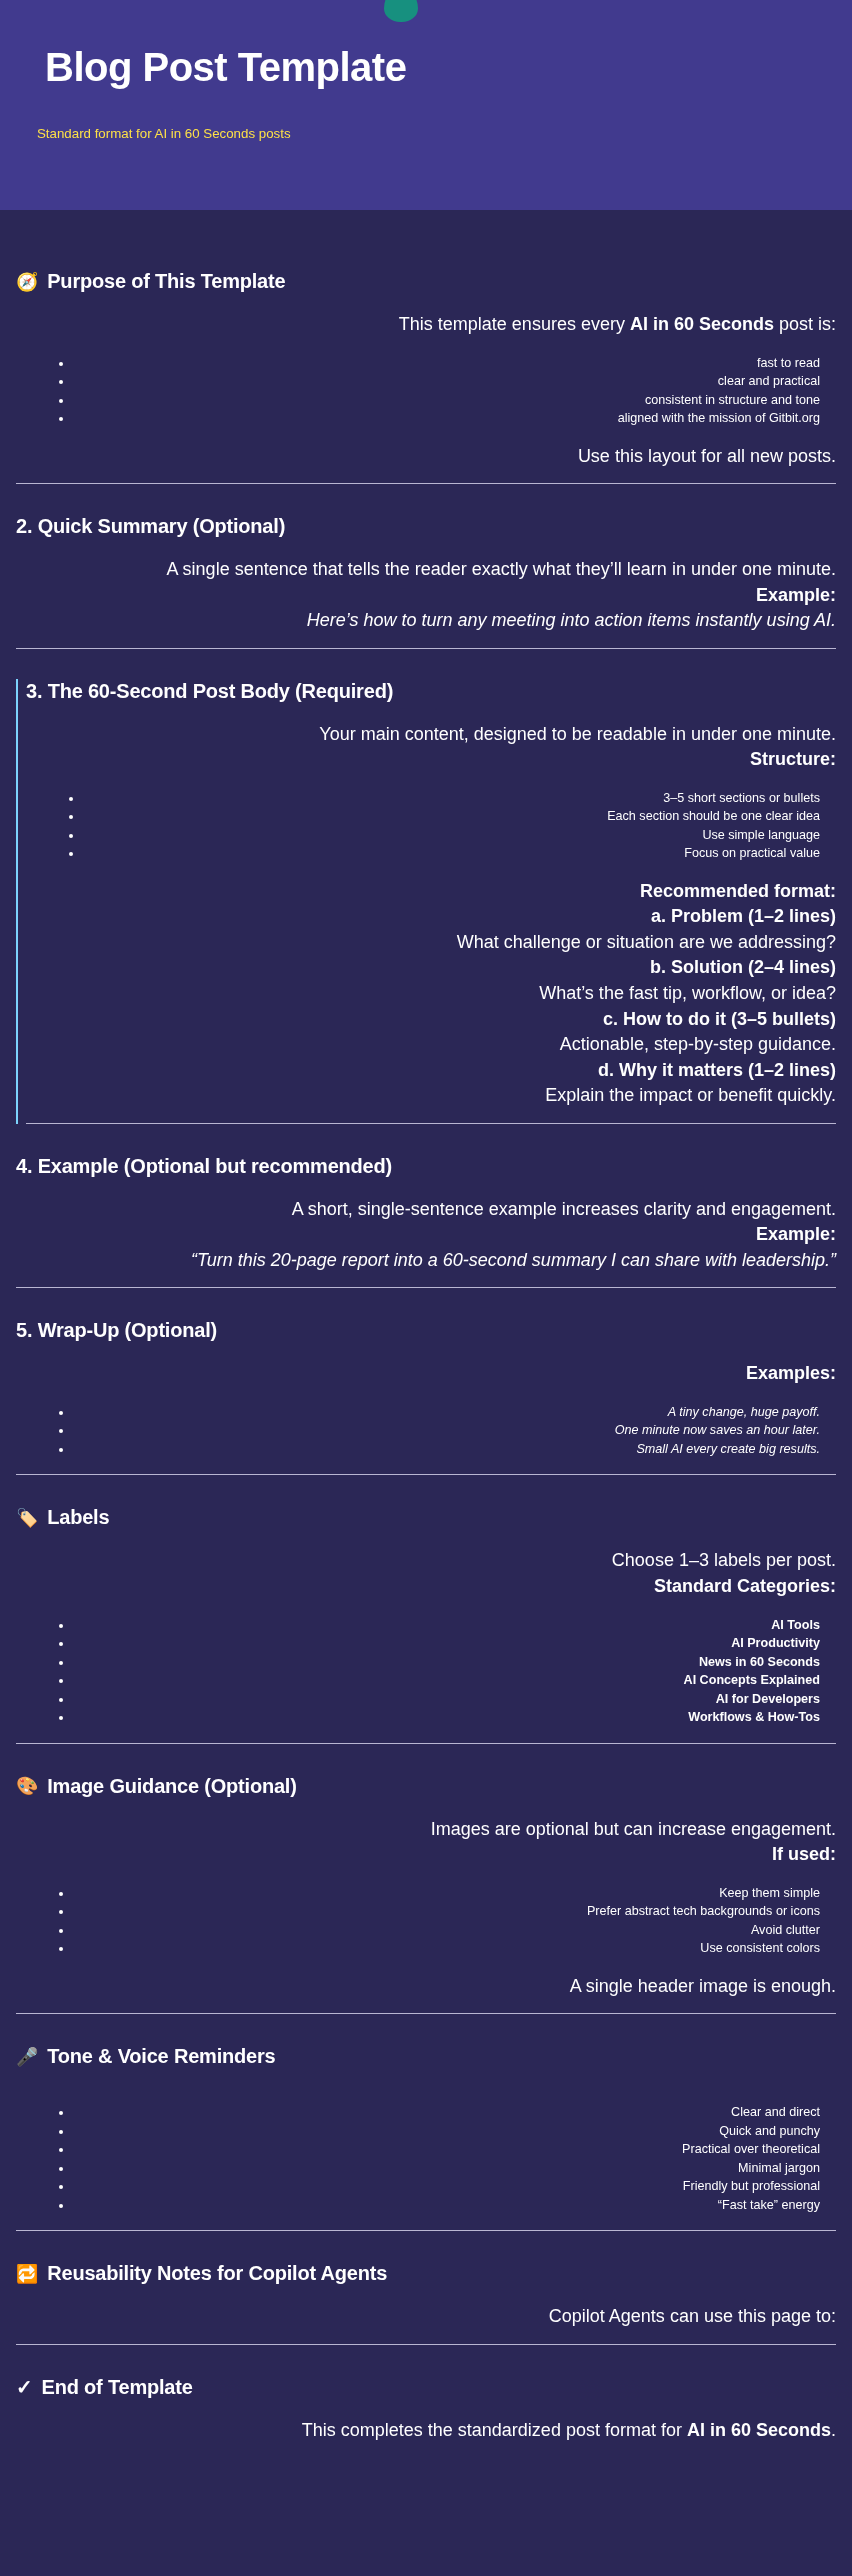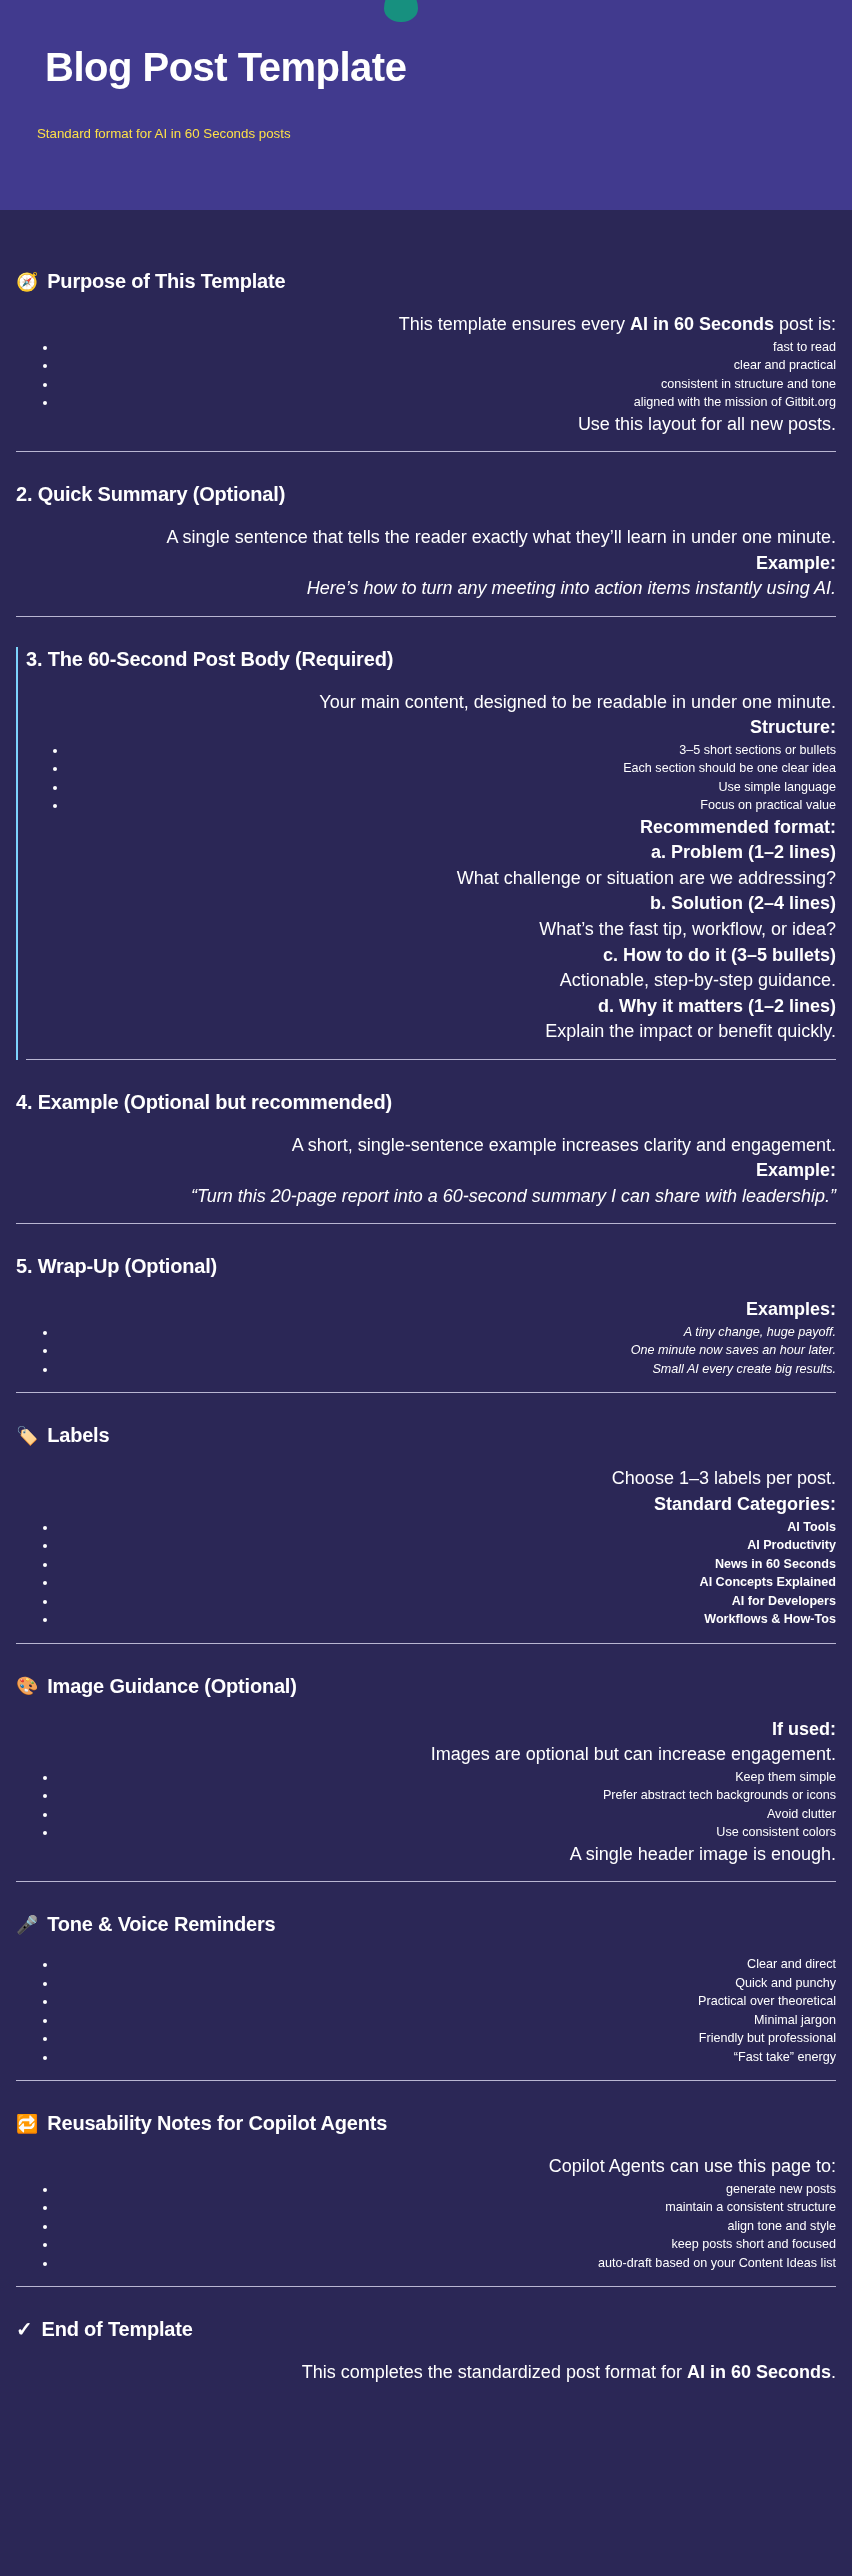--- a/index.html
+++ b/index.html
@@ -58,21 +58,21 @@
     letter-spacing: -0.2px;
     display: flex;
     align-items: center;
     gap: 9px;
   }
   h2.sec-title .emoji { font-size: 18px; line-height: 1; }
   .para { font-size: 18px; line-height: 1.42; margin: 0; }
   .para.bold { font-weight: 700; }
   .para.italic { font-style: italic; }
   ul.bl {
-    margin: 0;
+    margin: 16px;
     padding-left: 41px;
     list-style: disc;
   }
   ul.bl li { font-size: 12.6px; line-height: 1.47; }
   ul.bl li.bold { font-weight: 700; }
   ul.bl li.italic { font-style: italic; }
   hr.rule {
     border: none;
     border-top: 1px solid #b9b6d2;
     margin: 14px 0 0 0;
@@ -191,22 +191,22 @@
       <hr class="rule">
     </section>
 
     <div class="spacer-lg"></div>
     <section class="section">
       <h2 class="sec-title">
         <span class="emoji">🎨</span>
         <span>Image Guidance (Optional)</span>
       </h2>
       <div class="spacer-md"></div>
+      <p class="para">Images are optional but can increase engagement.</p>
       <p class="para bold">If used:</p>
-      <p class="para">Images are optional but can increase engagement.</p>
       <ul class="bl">
         <li>Keep them simple</li>
         <li>Prefer abstract tech backgrounds or icons</li>
         <li>Avoid clutter</li>
         <li>Use consistent colors</li>
       </ul>
       <p class="para">A single header image is enough.</p>
       <hr class="rule">
     </section>
 
@@ -229,27 +229,20 @@
     </section>
 
     <div class="spacer-lg"></div>
     <section class="section">
       <h2 class="sec-title">
         <span class="emoji">🔁</span>
         <span>Reusability Notes for Copilot Agents</span>
       </h2>
       <div class="spacer-md"></div>
       <p class="para">Copilot Agents can use this page to:</p>
-      <ul class="bl">
-        <li>generate new posts</li>
-        <li>maintain a consistent structure</li>
-        <li>align tone and style</li>
-        <li>keep posts short and focused</li>
-        <li>auto-draft based on your Content Ideas list</li>
-      </ul>
       <hr class="rule">
     </section>
 
     <div class="spacer-lg"></div>
     <section class="section">
       <h2 class="sec-title">
         <span class="check">✓</span>
         <span>End of Template</span>
       </h2>
       <div class="spacer-md"></div>

